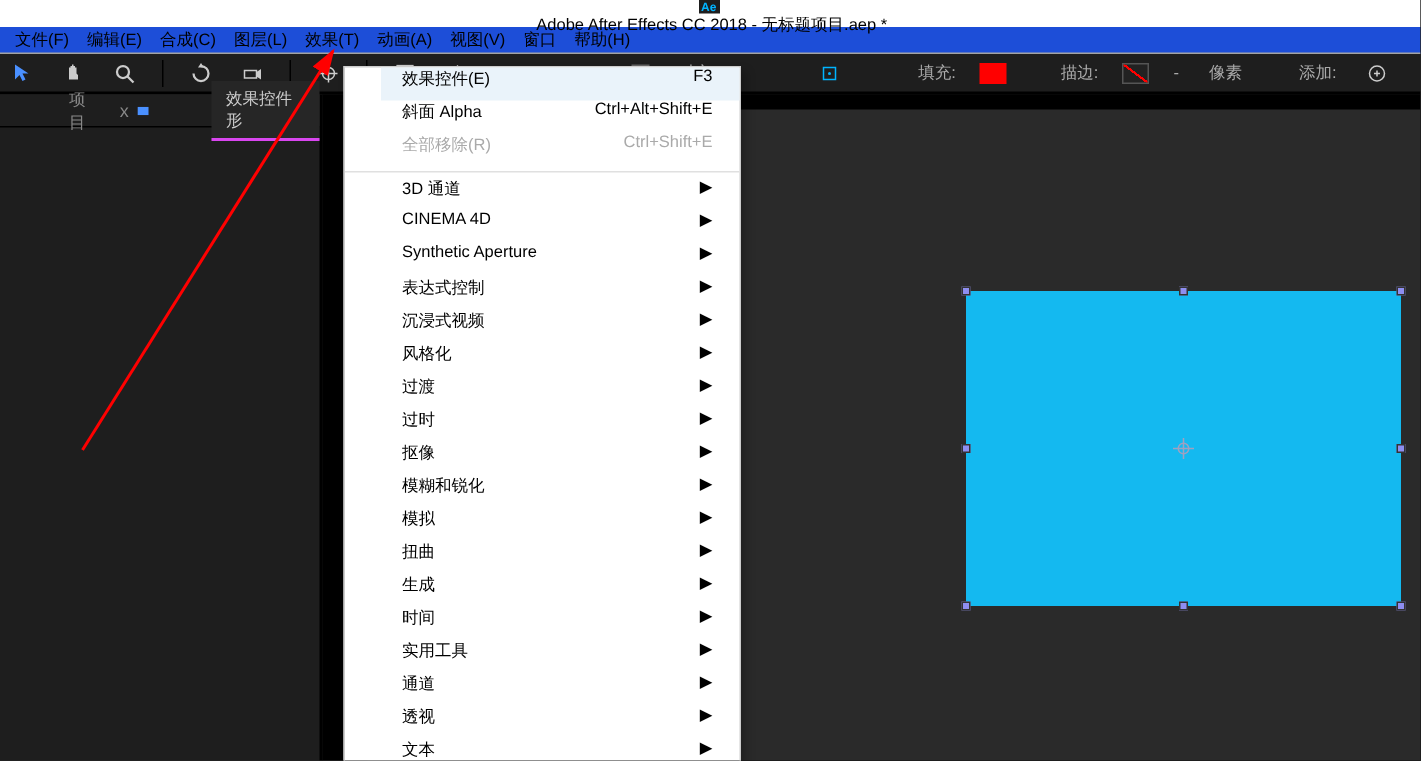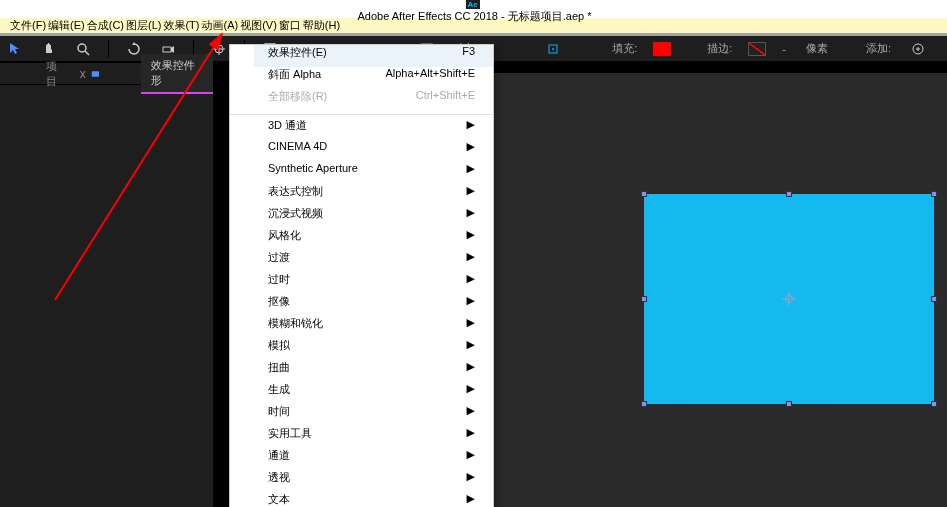--- a/index.html
+++ b/index.html
@@ -1,19 +1,19 @@
 <!DOCTYPE html>
 <html><head>
   <meta charset="utf-8">
   <style>
     * { margin: 0; padding: 0; box-sizing: border-box; font-family: "Microsoft YaHei", sans-serif; }
     body { background: #1e1e1e; width: 947px; height: 507px; overflow: hidden; user-select: none; font-size: 12px; color: #ccc; position: relative; }
     .titlebar { background: #fff; height: 18px; display: flex; align-items: center; padding-left: 2px; color: #000; font-size: 11px; flex-direction: column; }
     .app-icon { width: 14px; height: 14px; background: #1e1e1e; color: #00b4ff; font-size: 8px; display: flex; align-items: center; justify-content: center; margin-right: 4px; font-weight: bold; }
-    .menubar { background: #fef9c3; height: 18px; display: flex; align-items: center; gap: 2px; padding-left: 10px; color: #000; font-size: 11px; border-bottom: 3px solid #a3a3a3; }
+    .menubar { background: #1d4ed8; height: 18px; display: flex; align-items: center; gap: 12px; padding-left: 10px; color: #000; font-size: 11px; border-bottom: 1px solid #a3a3a3; }
     .menubar span { cursor: default; }
     .toolbar { background: #1e1e1e; height: 27px; display: flex; align-items: center; border-bottom: 2px solid #000; padding-left: 4px; gap: 12px; }
     .tool-btn { width: 22px; height: 22px; display: flex; align-items: center; justify-content: center; color: #aaa; }
     .tool-sep { width: 1px; height: 18px; background: #000; margin: 0 2px; }
     .tool-label { color: #aaa; font-size: 11px; padding: 0 4px; }
     .checkbox-box { width: 12px; height: 12px; border: 1px solid #666; display: inline-block; margin-right: 3px; vertical-align: middle; }
     .fill-box { width: 18px; height: 14px; background: #ff0000; display: inline-block; vertical-align: middle; }
     .stroke-box { width: 18px; height: 14px; background: #222; border: 1px solid #555; position: relative; display: inline-block; vertical-align: middle; }
     .stroke-box::after { content:""; position:absolute; left:0; top:0; width:100%; height:100%; background: linear-gradient(to top right, transparent 46%, #ff0000 46%, #ff0000 54%, transparent 54%); }
     .main { display: flex; height: calc(100% - 63px); }
@@ -180,21 +180,21 @@
   <line x1="55" y1="300" x2="222" y2="34" stroke="#ff0000" stroke-width="2" marker-end="url(#arr)"></line>
 </svg>
 
 <div class="dropdown">
   <div class="dd-item" style="background:#eaf3fa">
       <span>效果控件(E)</span>
       <span>F3</span>
     </div>
   <div class="dd-item">
       <span>斜面 Alpha</span>
-      <span>Alpha+Alt+Shift+E</span>
+      <span>Ctrl+Alt+Shift+E</span>
     </div>
   <div class="dd-item" style="color:#aaa">
       <span>全部移除(R)</span>
       <span>Ctrl+Shift+E</span>
     </div>
   <div class="dd-sep"></div>
   <div class="dd-item">
       <span>3D 通道</span>
       <span>▶</span>
     </div>

